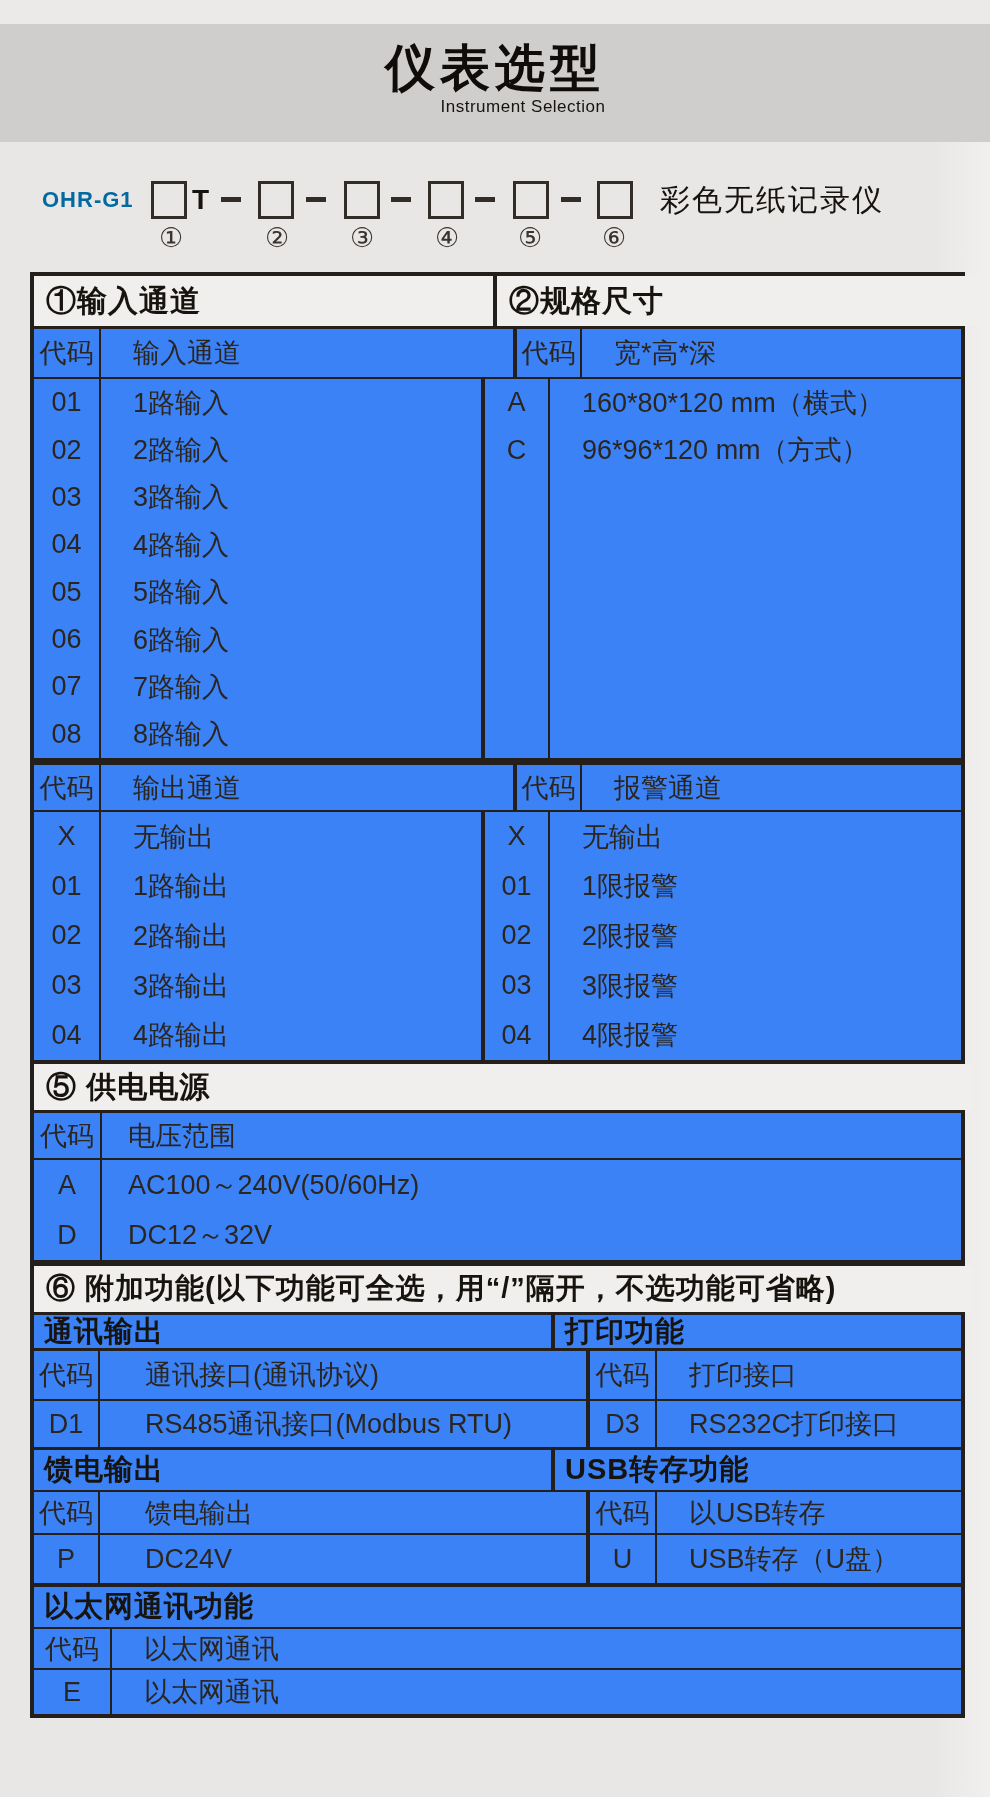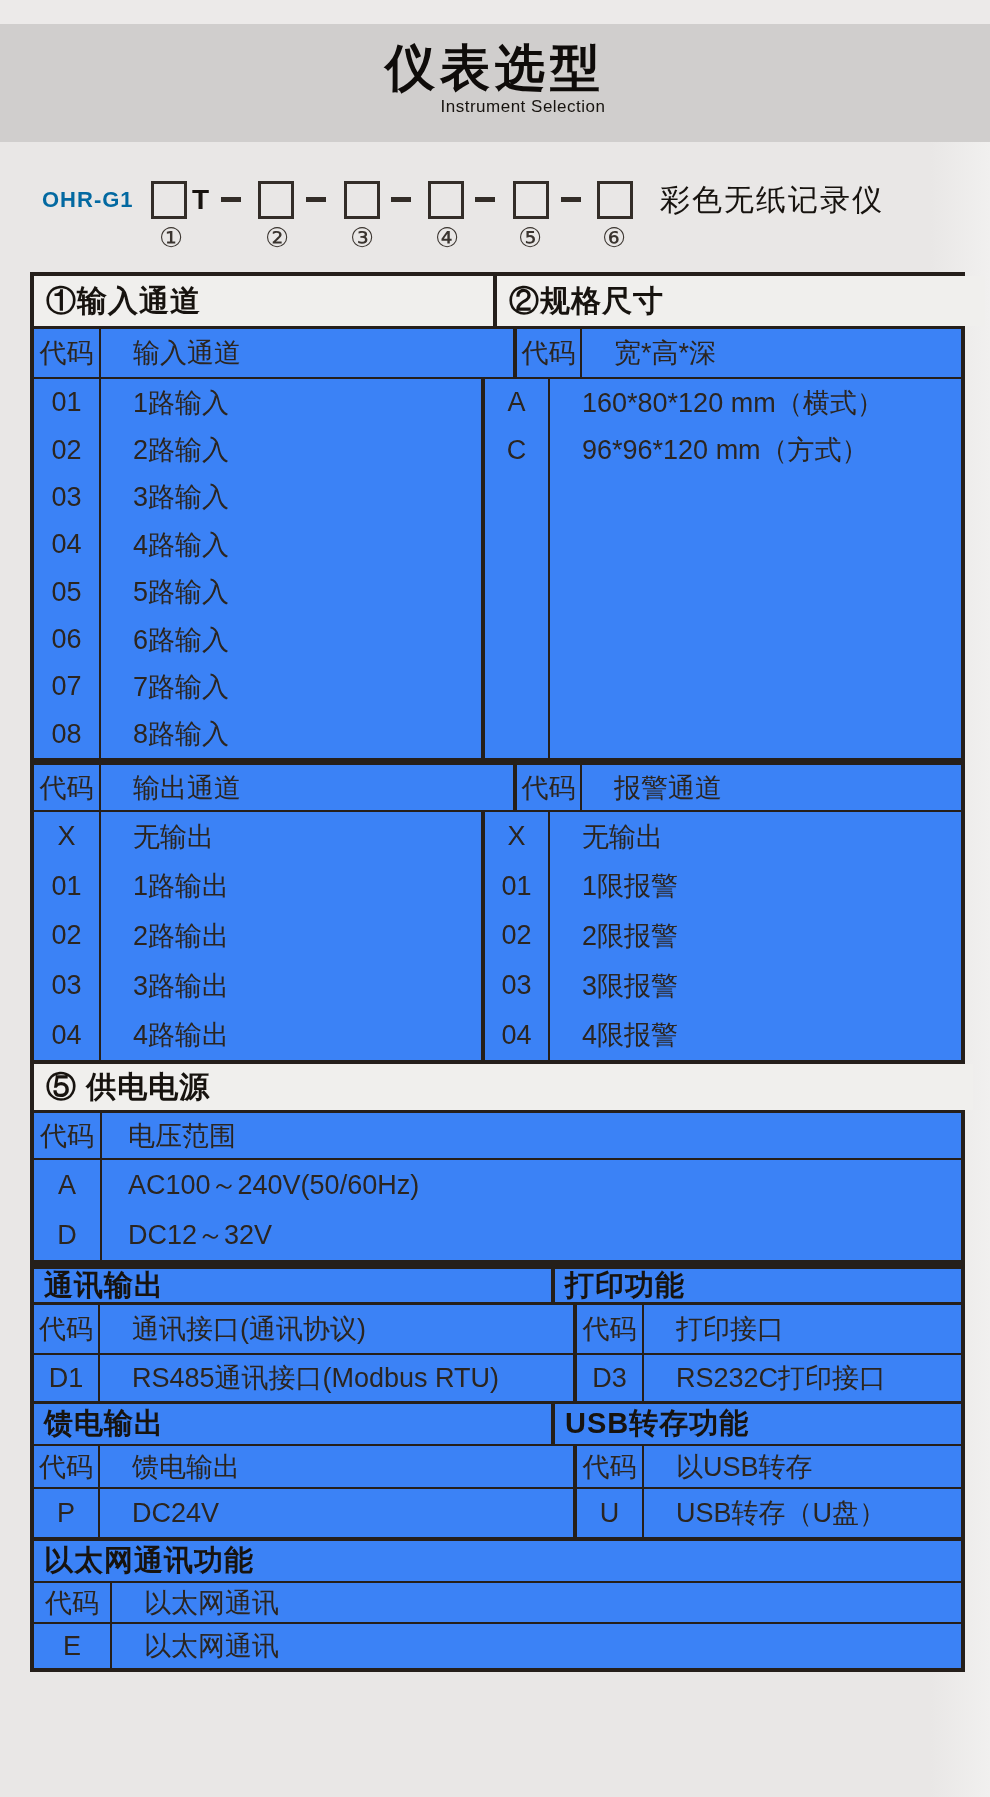--- a/index.html
+++ b/index.html
@@ -44,21 +44,21 @@
   .full{width:927px;flex:none;}
   .code-l{width:65px;flex:none;}
   .desc-l{width:380px;flex:none;}
   .code-r{width:63px;flex:none;}
   .desc-r{width:411px;flex:none;text-align:center;}
   .code-5{width:66px;flex:none;}
   .desc-5{width:859px;flex:none;}
   .w6-l{width:507px;flex:none;}
   .w6-r{width:416px;flex:none;}
   .code-6l{width:64px;flex:none;}
-  .desc-6l{width:441px;flex:none;}
+  .desc-6l{width:441px;flex:none;margin-left:13px;}
   .code-6r{width:65px;flex:none;}
   .desc-6r{width:349px;flex:none;}
   .code-e{width:76px;flex:none;}
   .desc-e{width:849px;flex:none;}
   .txt{font-size:27px;color:#2b2520;}
   .ctr{justify-content:center;text-align:center;}
   .pad{padding-left:32px;}
   .pad5{padding-left:26px;}
   .colblk{display:flex;flex-direction:column;}
   .br1{height:47.375px;display:flex;align-items:center;flex:none;}
@@ -217,20 +217,23 @@
       <div class="br5 ctr txt">D</div>
     </div>
     <div class="vd2"></div>
     <div class="colblk desc-5">
       <div class="br5 pad5 txt">AC100～240V(50/60Hz)</div>
       <div class="br5 pad5 txt">DC12～32V</div>
     </div>
   </div>
   <div class="hb6"></div>
 
+  <div class="trow" style="height:46px">
+    <div class="cell full light sec-title" style="font-size:29px">⑥ 附加功能(以下功能可全选，用“/”隔开，不选功能可省略)</div>
+  </div>
   <div class="hb3"></div>
 
   <div class="trow" style="height:33px">
     <div class="cell w6-l sub-title">通讯输出</div>
     <div class="vd4"></div>
     <div class="cell w6-r sub-title">打印功能</div>
   </div>
   <div class="hb3"></div>
 
   <div class="trow" style="height:48px">

